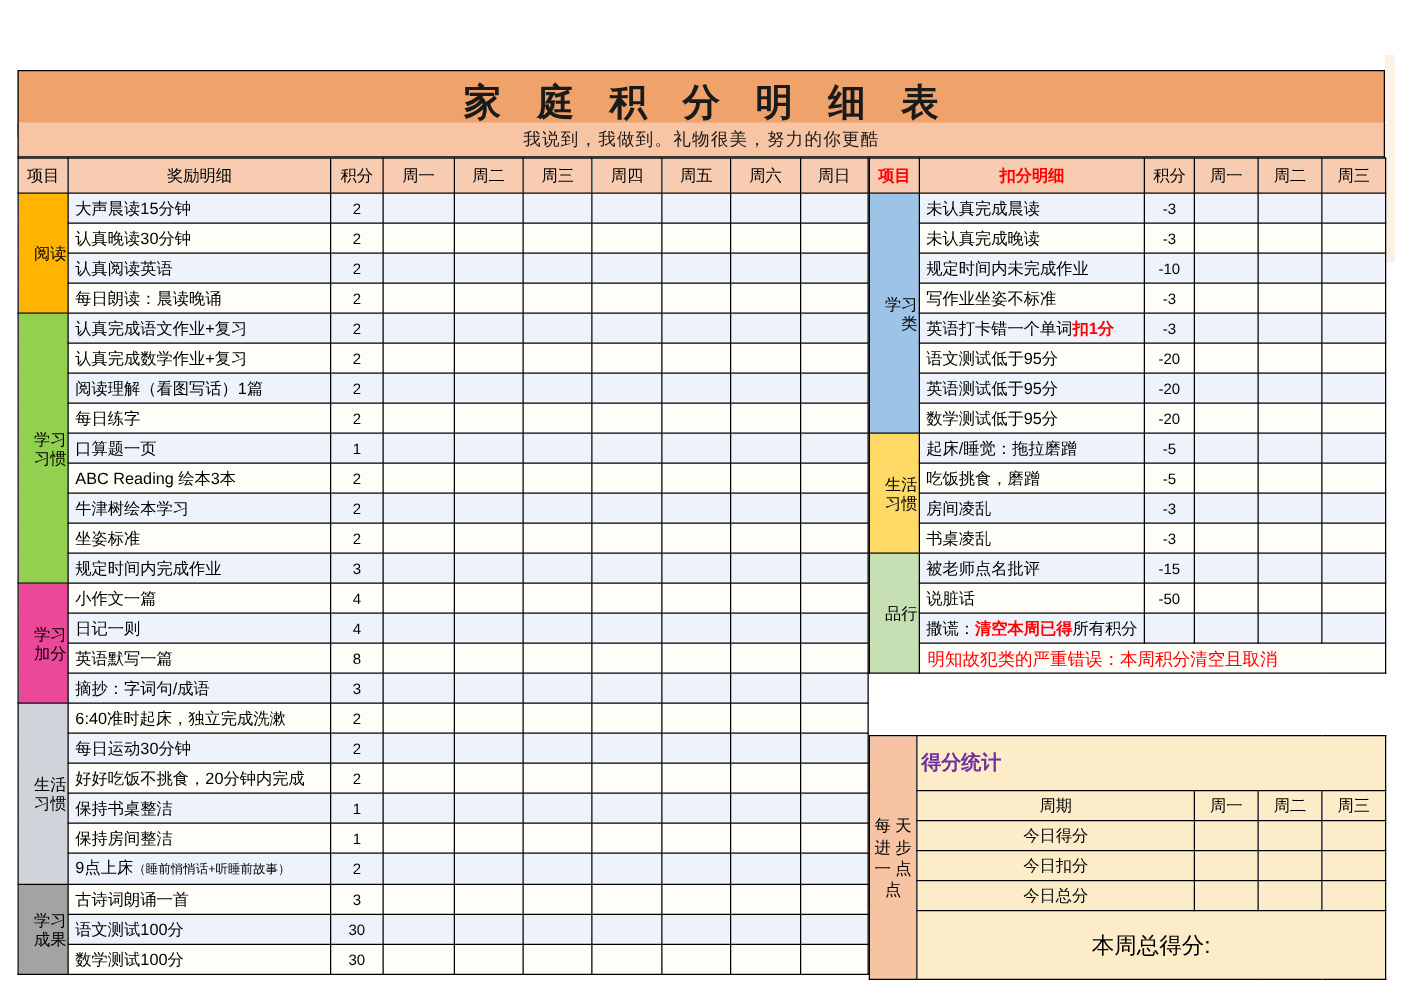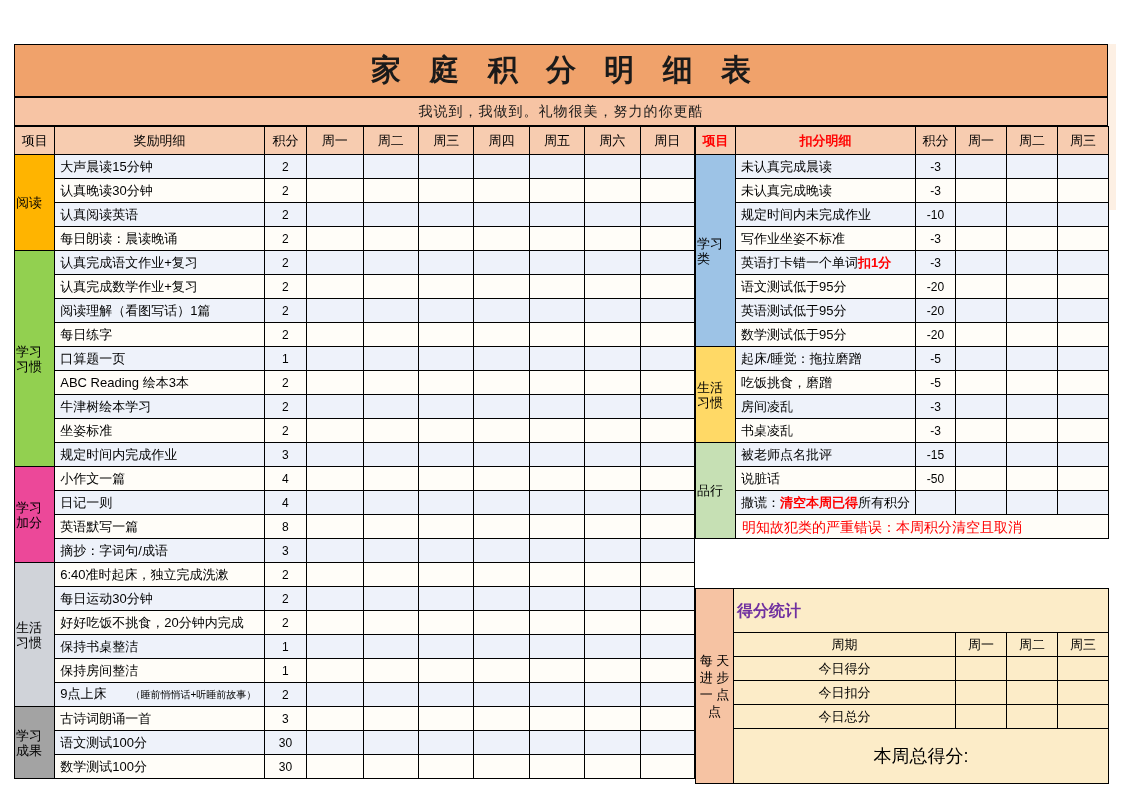--- a/index.html
+++ b/index.html
@@ -21,21 +21,21 @@
     height:24px;
     line-height:22px;
     font-weight:normal;
     box-sizing:border-box;
     overflow:hidden;
     white-space:nowrap;
   }
 
   
   .title-bar{
-    position:absolute;left:14px;top:44px;width:1094px;height:54px;
+    position:absolute;left:14px;top:56px;width:1094px;height:54px;
     background:#f0a26b;border:1px solid #000;border-bottom:2px solid #000;
     box-sizing:border-box;
     display:flex;align-items:center;justify-content:center;
   }
   .title-bar .t{
     font-size:30px;font-weight:bold;color:#1a1a1a;letter-spacing:10px;
     padding-left:10px;
   }
   .sub-bar{
     position:absolute;left:14px;top:98px;width:1094px;height:28px;
@@ -46,30 +46,30 @@
   .sub-bar .s{font-size:14px;color:#1a1a1a;letter-spacing:1px;}
 
   
   .left-wrap{position:absolute;left:14px;top:126px;width:681px;}
   .left-wrap table{width:681px;}
   .hdr td{
     background:#f7ccb0;text-align:center;font-size:13px;font-weight:normal;
     height:28px;line-height:26px;
   }
   td.cat{
-    text-align:left;font-size:13px;line-height:15px;white-space:normal;
+    text-align:right;font-size:13px;line-height:15px;white-space:normal;
     padding:0 1px;word-break:break-all;
   }
   td.detail{text-align:left;padding-left:5px;}
   td.pts{text-align:center;font-size:12px;}
   td.day{background:inherit;}
   tr.alt td.detail,tr.alt td.pts,tr.alt td.day{background:#eef2fa;}
   tr.plain td.detail,tr.plain td.pts,tr.plain td.day{background:#fffdf8;}
 
-  .small{font-size:10px;margin-left:24px;}
+  .small{font-size:10px;}
 
   
   .right-wrap{position:absolute;left:695px;top:126px;width:413px;}
   .right-wrap table{width:413px;}
   .hdr-r td{
     background:#f7ccb0;text-align:center;font-size:13px;height:28px;line-height:26px;
   }
   .redbold{color:#ff0000;font-weight:bold;}
   td.warn{
     text-align:left;padding-left:6px;color:#ff0000;font-size:14px;background:#fffdf8;

